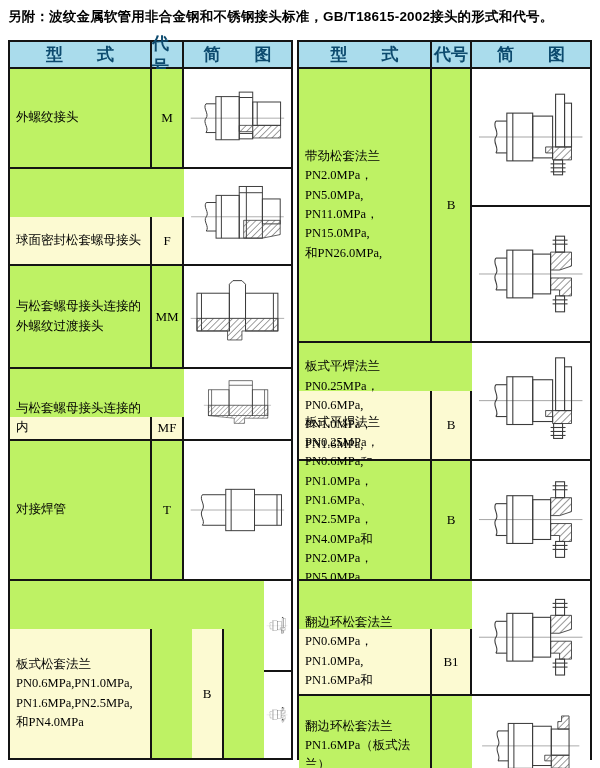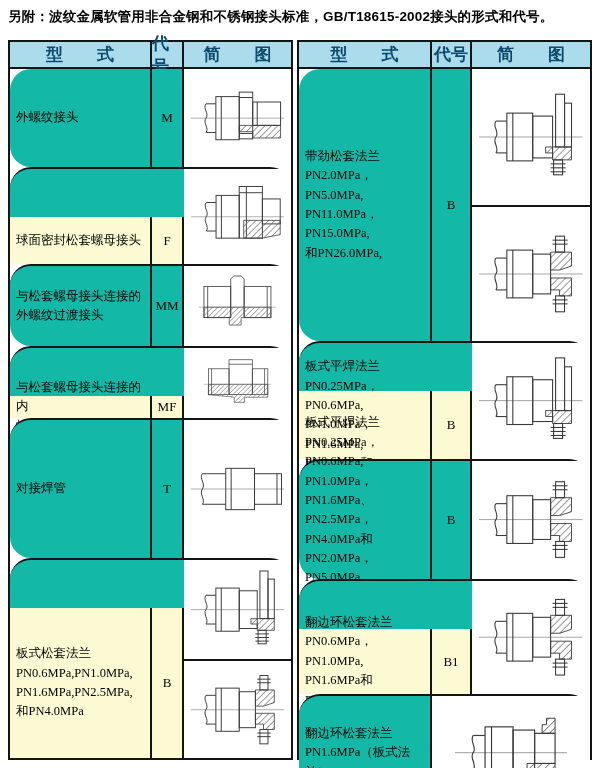--- a/index.html
+++ b/index.html
@@ -6,23 +6,23 @@
   .page{position:relative;width:600px;height:768px;background:#fff;overflow:hidden;
         font-family:"Liberation Sans",sans-serif;color:#111;}
   .caption{position:absolute;left:8px;top:8px;width:586px;font-size:13.5px;font-weight:bold;
            letter-spacing:0.2px;color:#000;}
   .jtable{position:absolute;top:40px;border:2px solid #141414;display:flex;flex-direction:column;
           box-sizing:border-box;background:#fff;}
   .jtable.left{left:8px;width:285px;height:720px;}
   .jtable.right{left:297px;width:295px;height:720px;}
   .hrow{display:flex;flex:0 0 auto;height:27px;background:#aadcec;border-bottom:2px solid #141414;
         box-sizing:border-box;}
-  .row{display:flex;flex:0 0 auto;box-sizing:border-box;background:#14b8a6;border-radius:21px;}
+  .row{display:flex;flex:0 0 auto;box-sizing:border-box;background:#bef264;}
   .row + .row{border-top:2px solid #141414;}
-  .row.last{flex:1 1 auto;}
+  .row.last{flex:1 1 auto;gap:40px;}
   .row.yellow .type, .row.yellow .code{background:#fcfad2;margin-top:48px;}
   .cell{box-sizing:border-box;min-width:0;}
   .type{display:flex;align-items:center;padding:4px 6px;border-right:2px solid #141414;
         font-family:"Liberation Serif",serif;font-size:12.5px;line-height:1.55;
         white-space:pre-line;color:#000;}
   .code{display:flex;align-items:center;justify-content:center;border-right:2px solid #141414;
         font-family:"Liberation Serif",serif;font-size:13px;color:#000;}
   .hcell{display:flex;align-items:center;justify-content:center;font-size:17px;font-weight:bold;
          color:#0c4a6e;box-sizing:border-box;}
   .hcell.htype,.hcell.hcode{border-right:2px solid #141414;}
@@ -99,21 +99,21 @@
             <line x1="37" y1="24" x2="37" y2="72" class="ln"></line>
             <rect x="57" y="14" width="26" height="58" class="ln"></rect>
             <line x1="57" y1="21" x2="83" y2="21" class="ln"></line>
             <line x1="65" y1="14" x2="65" y2="72" class="ln"></line>
             <rect x="83" y="28" width="20" height="28" class="ln"></rect>
             <polygon points="62,52 103,52 103,68 83,72 62,72" class="ht"></polygon>
           </svg>
         </div>
     </div>
 
-    <div class="row" style="height:82px">
+    <div class="row" style="height:103px">
       <div class="cell type">与松套螺母接头连接的
 外螺纹过渡接头</div>
       <div class="cell code">MM</div>
       <div class="cell diag">
           <svg class="dsvg" viewBox="0 0 110 96" preserveAspectRatio="xMidYMid meet">
             <line x1="3" y1="50" x2="107" y2="50" class="cl"></line>
             <rect x="10" y="22" width="36" height="42" class="ln"></rect>
             <line x1="15" y1="22" x2="15" y2="64" class="ln"></line>
             <path d="M46 22 L46 12 L50 8 L60 8 L64 12 L64 22" class="ln"></path>
             <line x1="46" y1="22" x2="46" y2="64" class="ln"></line>

